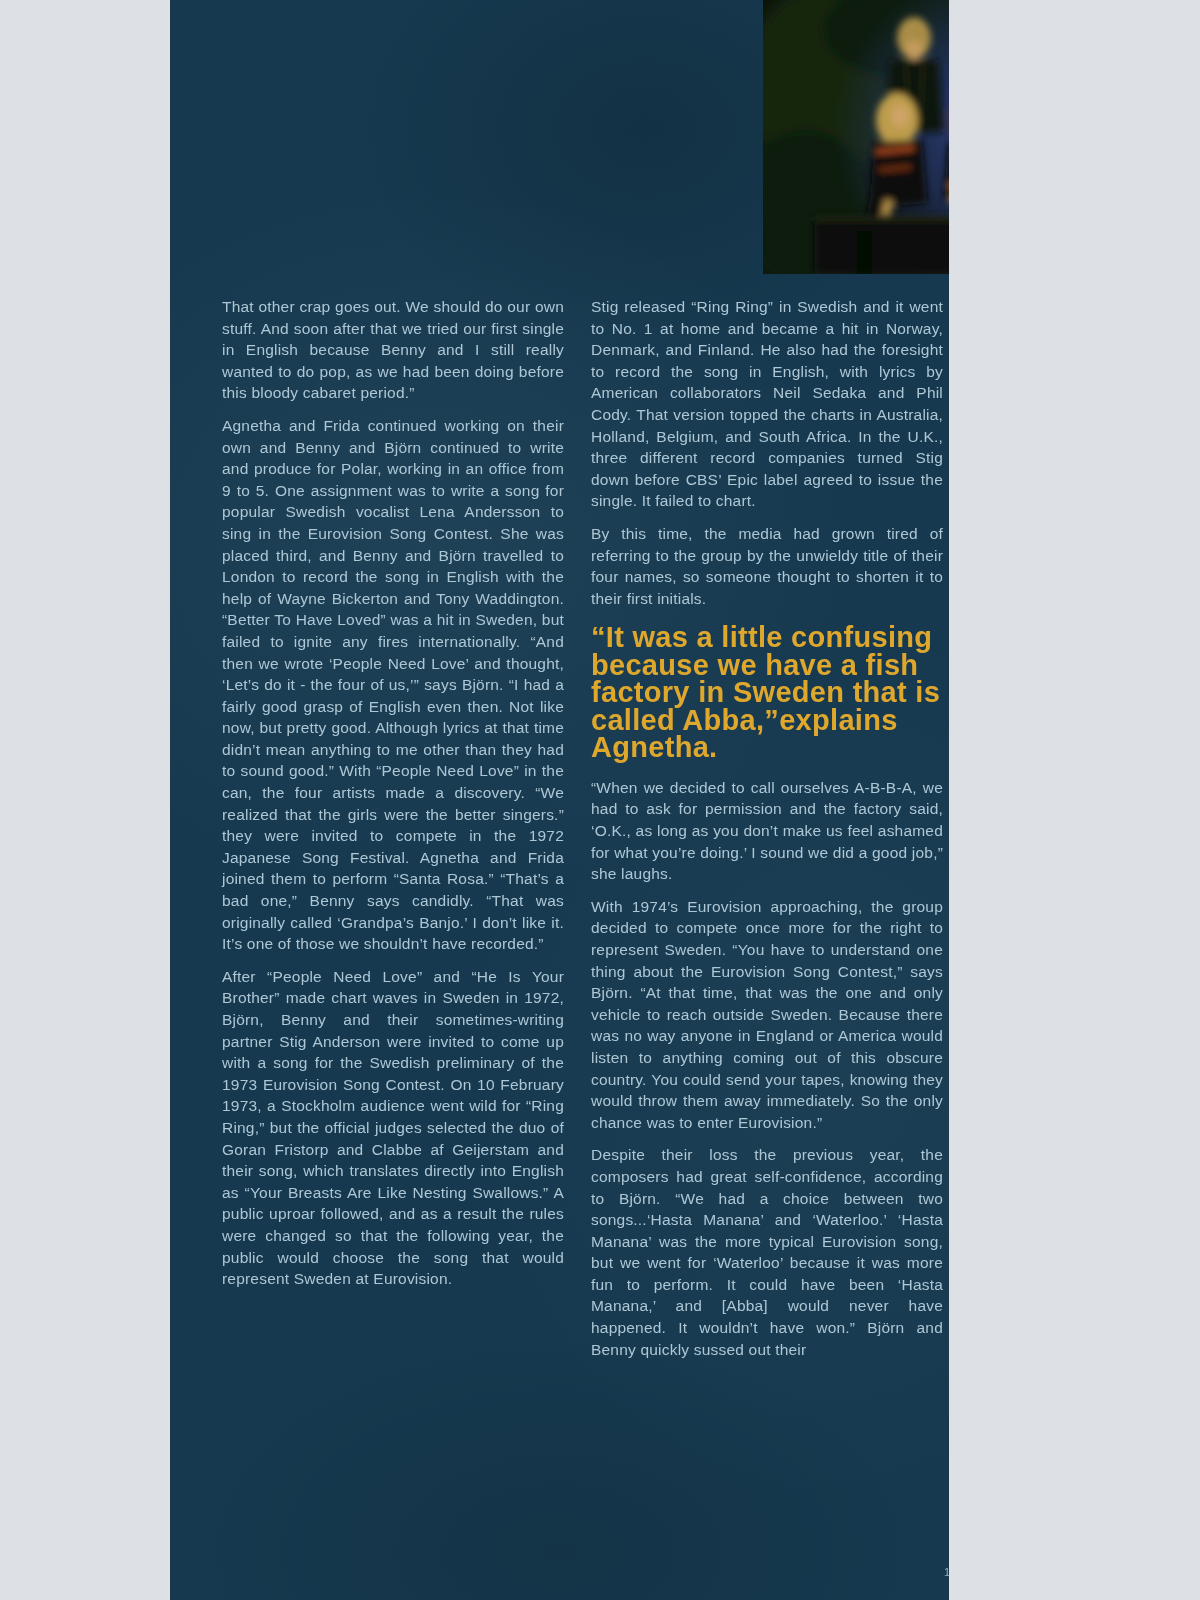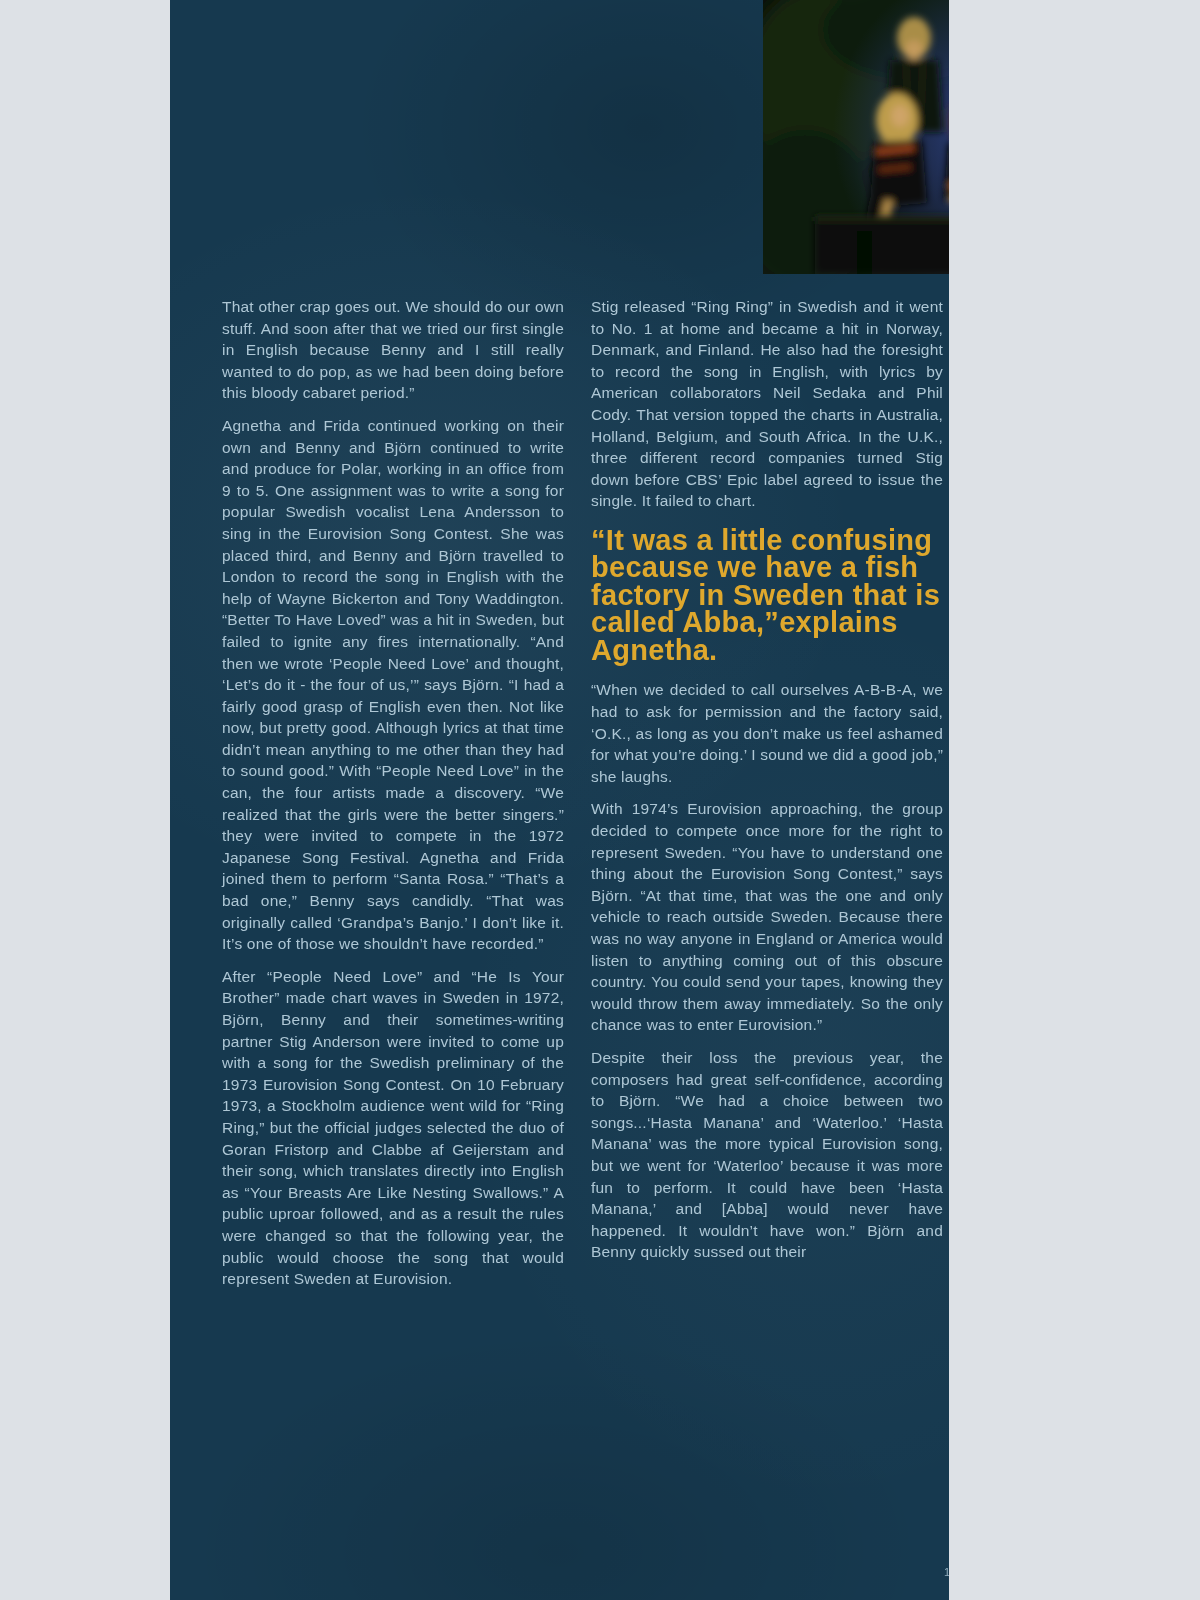--- a/index.html
+++ b/index.html
@@ -154,20 +154,21 @@
     </div>
 
     <div class="col col-left">
       <p>That other crap goes out. We should do our own stuff. And soon after that we tried our first single in English because Benny and I still really wanted to do pop, as we had been doing before this bloody cabaret period.”</p>
       <p>Agnetha and Frida continued working on their own and Benny and Björn continued to write and produce for Polar, working in an office from 9 to 5. One assignment was to write a song for popular Swedish vocalist Lena Andersson to sing in the Eurovision Song Contest. She was placed third, and Benny and Björn travelled to London to record the song in English with the help of Wayne Bickerton and Tony Waddington. “Better To Have Loved” was a hit in Sweden, but failed to ignite any fires internationally. “And then we wrote ‘People Need Love’ and thought, ‘Let’s do it - the four of us,’” says Björn. “I had a fairly good grasp of English even then. Not like now, but pretty good. Although lyrics at that time didn’t mean anything to me other than they had to sound good.” With “People Need Love” in the can, the four artists made a discovery. “We realized that the girls were the better singers.” they were invited to compete in the 1972 Japanese Song Festival. Agnetha and Frida joined them to perform “Santa Rosa.” “That’s a bad one,” Benny says candidly. “That was originally called ‘Grandpa’s Banjo.’ I don’t like it. It’s one of those we shouldn’t have recorded.”</p>
       <p>After “People Need Love” and “He Is Your Brother” made chart waves in Sweden in 1972, Björn, Benny and their sometimes-writing partner Stig Anderson were invited to come up with a song for the Swedish preliminary of the 1973 Eurovision Song Contest. On 10 February 1973, a Stockholm audience went wild for “Ring Ring,” but the official judges selected the duo of Goran Fristorp and Clabbe af Geijerstam and their song, which translates directly into English as “Your Breasts Are Like Nesting Swallows.” A public uproar followed, and as a result the rules were changed so that the following year, the public would choose the song that would represent Sweden at Eurovision.</p>
     </div>
 
     <div class="col col-right">
       <p>Stig released “Ring Ring” in Swedish and it went to No. 1 at home and became a hit in Norway, Denmark, and Finland. He also had the foresight to record the song in English, with lyrics by American collaborators Neil Sedaka and Phil Cody. That version topped the charts in Australia, Holland, Belgium, and South Africa. In the U.K., three different record companies turned Stig down before CBS’ Epic label agreed to issue the single. It failed to chart.</p>
+      <p>By this time, the media had grown tired of referring to the group by the unwieldy title of their four names, so someone thought to shorten it to their first initials.</p>
       <p class="pull-quote">“It was a little confusing because we have a fish factory in Sweden that is called Abba,”explains Agnetha.</p>
       <p>“When we decided to call ourselves A-B-B-A, we had to ask for permission and the factory said, ‘O.K., as long as you don’t make us feel ashamed for what you’re doing.’ I sound we did a good job,” she laughs.</p>
       <p>With 1974’s Eurovision approaching, the group decided to compete once more for the right to represent Sweden. “You have to understand one thing about the Eurovision Song Contest,” says Björn. “At that time, that was the one and only vehicle to reach outside Sweden. Because there was no way anyone in England or America would listen to anything coming out of this obscure country. You could send your tapes, knowing they would throw them away immediately. So the only chance was to enter Eurovision.”</p>
       <p>Despite their loss the previous year, the composers had great self-confidence, according to Björn. “We had a choice between two songs...‘Hasta Manana’ and ‘Waterloo.’ ‘Hasta Manana’ was the more typical Eurovision song, but we went for ‘Waterloo’ because it was more fun to perform. It could have been ‘Hasta Manana,’ and [Abba] would never have happened. It wouldn’t have won.” Björn and Benny quickly sussed out their</p>
     </div>
 
     <div class="footer">
       <svg class="crown" width="44" height="40" viewBox="0 0 44 40" xmlns="http://www.w3.org/2000/svg">
         <g stroke="#c6d7e1" stroke-width="1.6" fill="none" stroke-linecap="round">
           <path d="M11 25 L8 13"></path>

